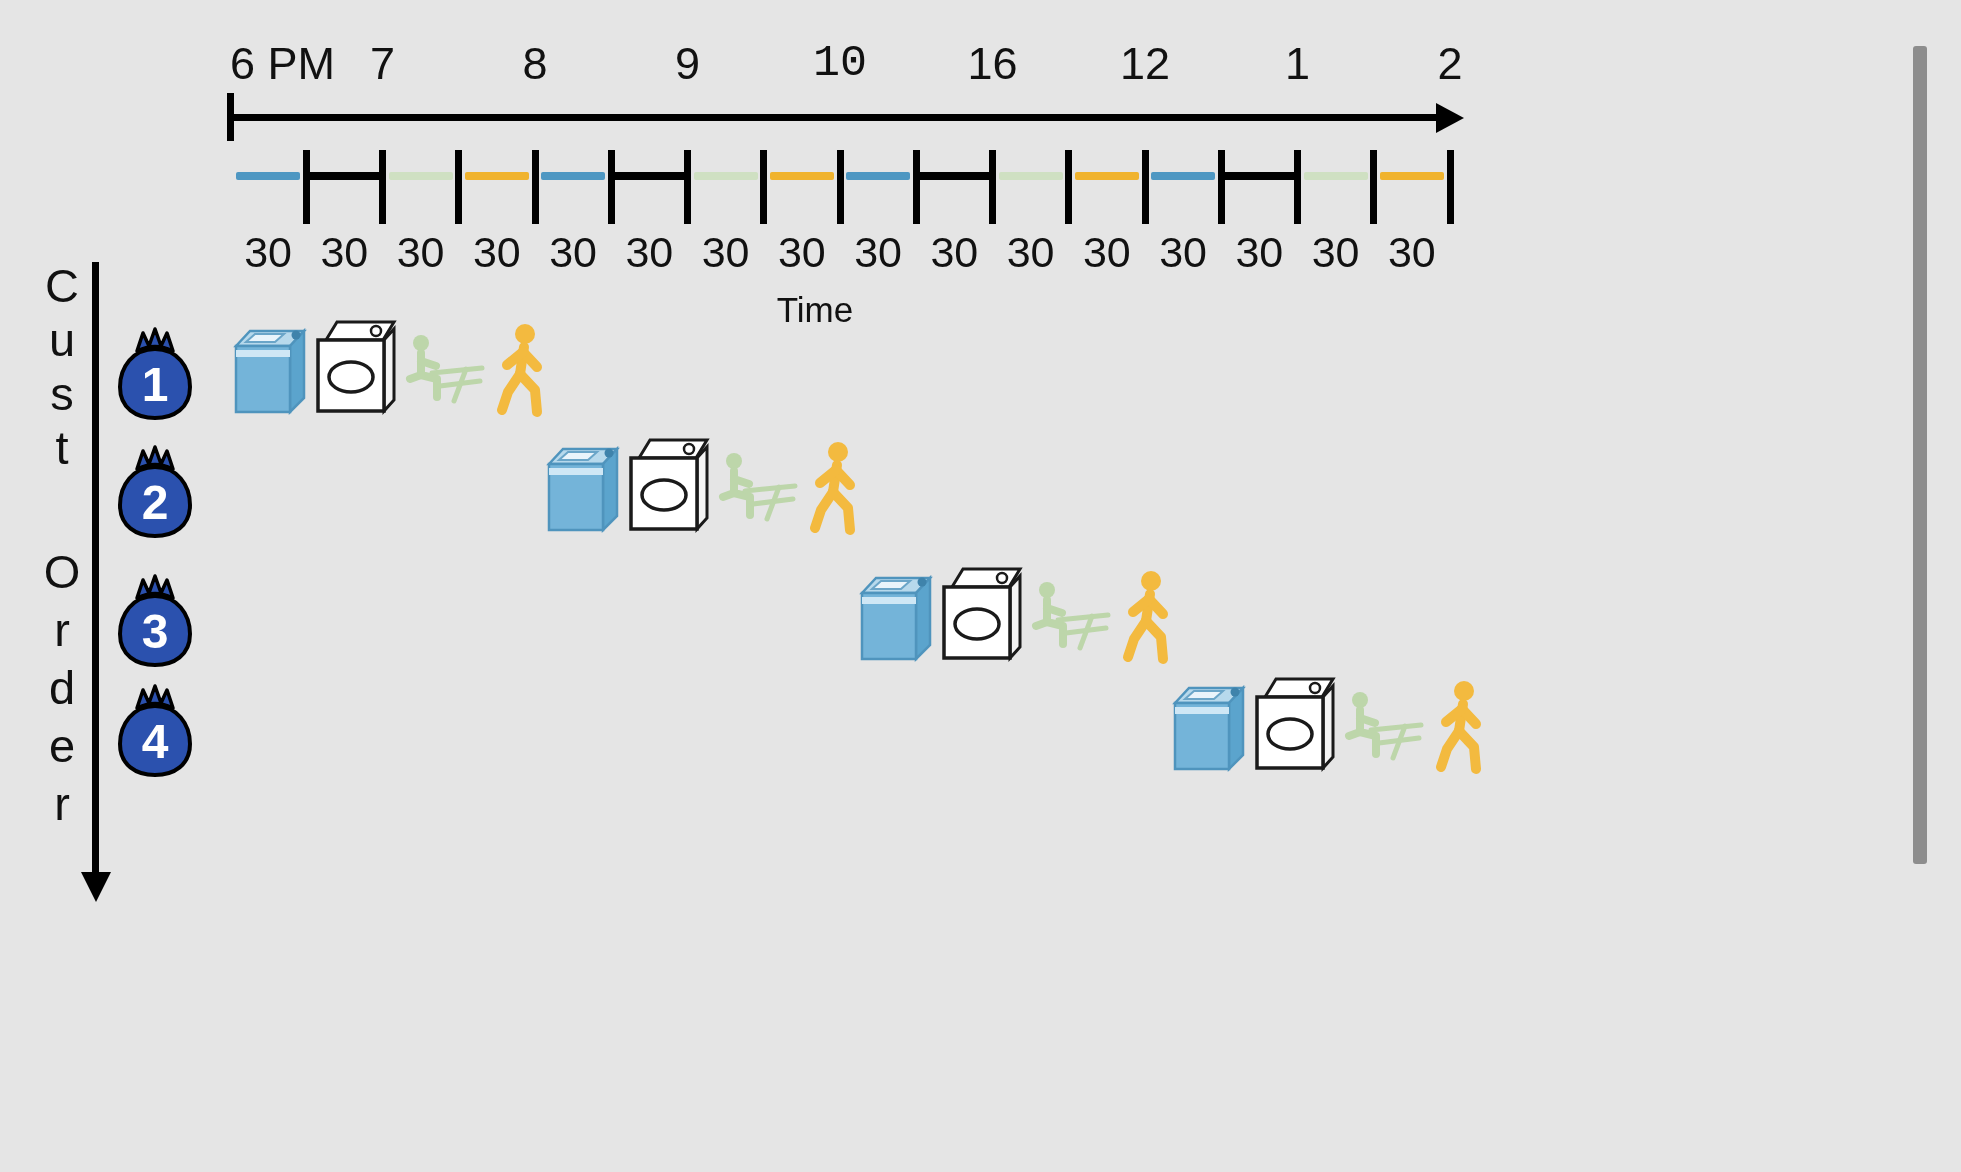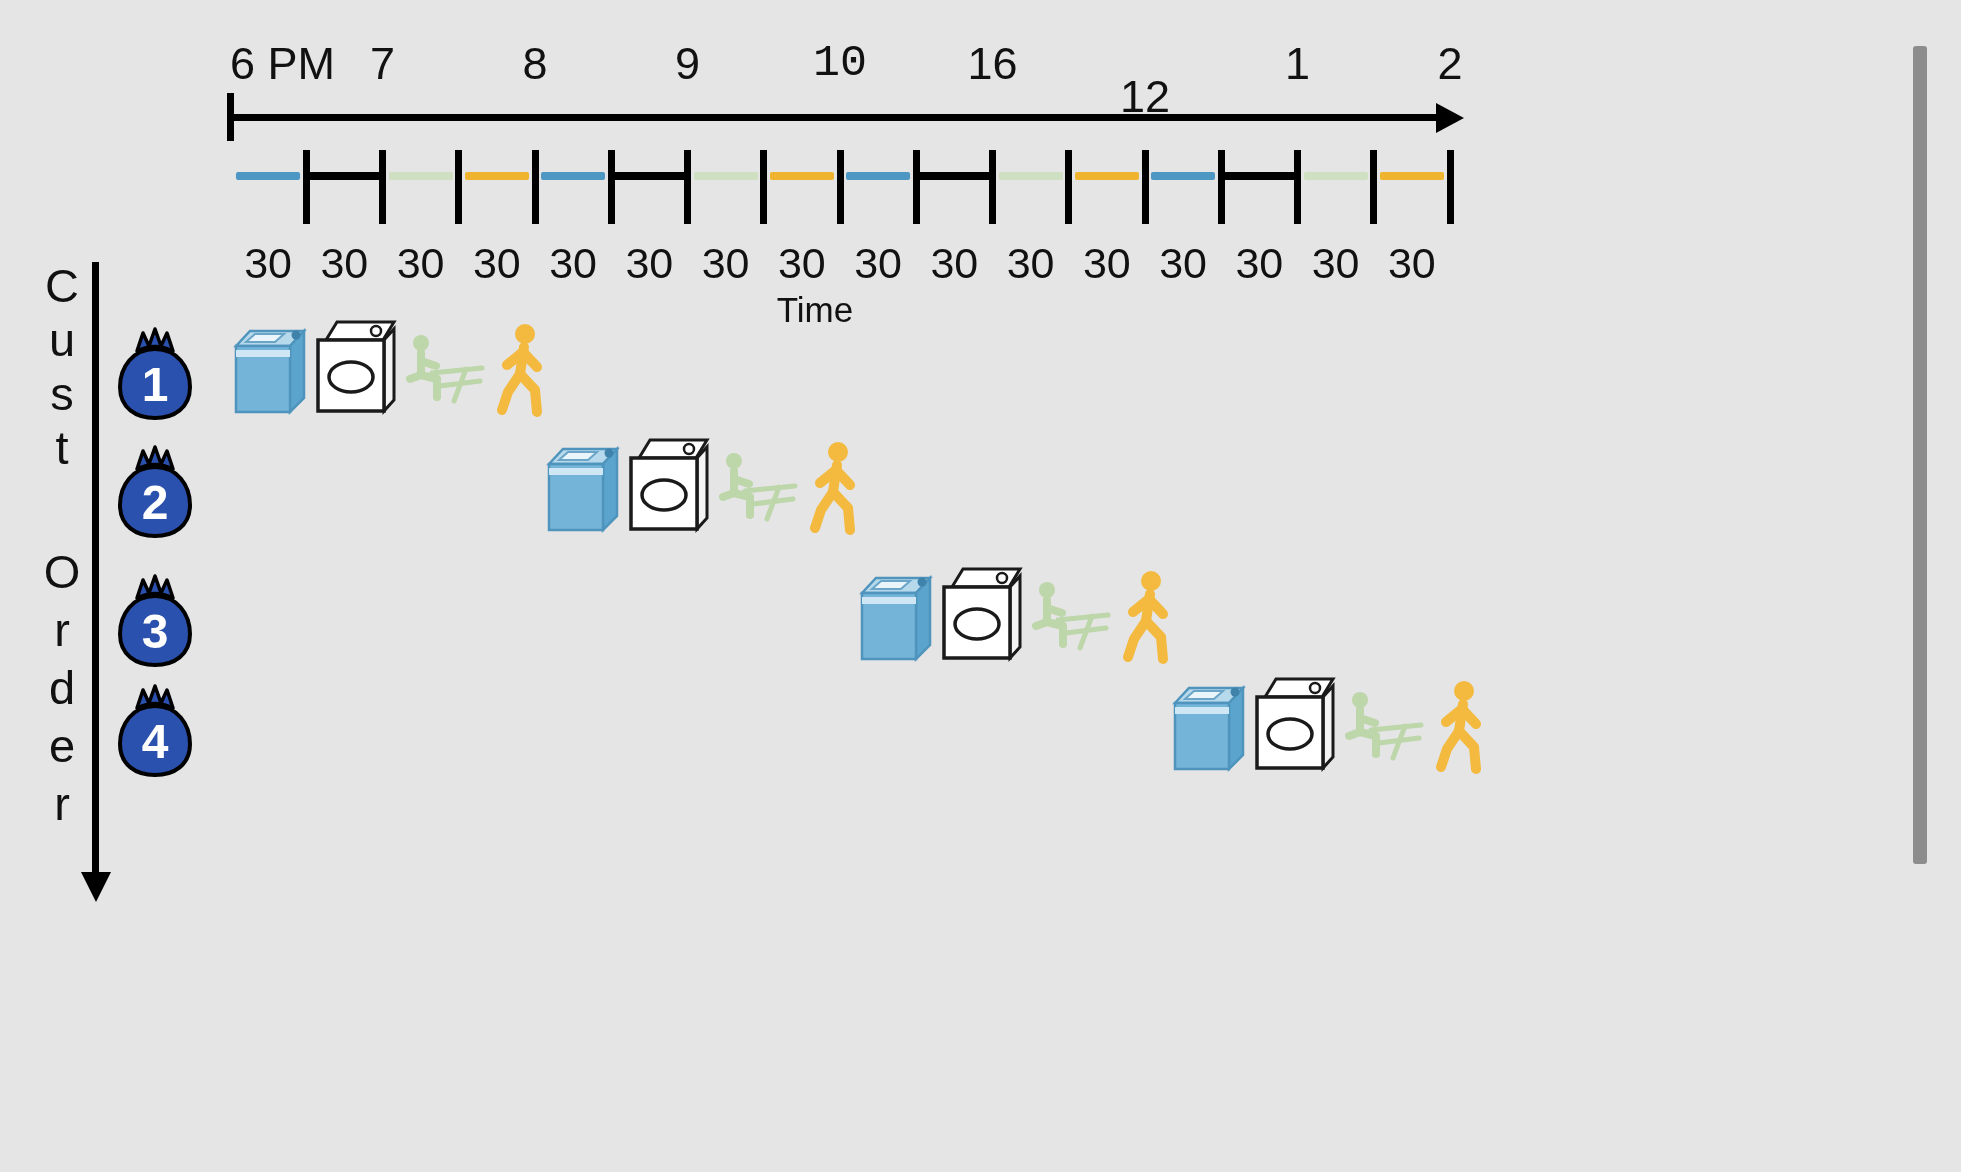--- a/index.html
+++ b/index.html
@@ -28,41 +28,41 @@
     border-left: 28px solid #000000;
   }
   .arrowhead-down {
     position: absolute; width: 0; height: 0;
     border-left: 15px solid transparent;
     border-right: 15px solid transparent;
     border-top: 30px solid #000000;
   }
   .seg-tick { position: absolute; top: 150px; width: 7px; height: 74px; background: #000000; }
   .seg-line { position: absolute; top: 172px; height: 8px; border-radius: 2px; }
-  .dur-label { position: absolute; top: 239px; transform: translateX(-50%); font-size: 43px; }
+  .dur-label { position: absolute; top: 228px; transform: translateX(-50%); font-size: 43px; }
   .time-title { position: absolute; top: 290px; transform: translateX(-50%); font-size: 35px; }
   .axis-letter { position: absolute; left: 30px; width: 64px; text-align: center; font-size: 47px; }
   .cust-row { position: absolute; display: flex; align-items: center; gap: 2px; height: 112px; }
   .task-icon { display: inline-flex; }
   .bag { position: absolute; }
   .scrollbar { position: absolute; left: 1913px; top: 46px; width: 14px; height: 818px; border-radius: 3px; }
 </style>
 </head>
 <body>
 
 <div class="canvas">
 
   <div>
       <div class="hour-label" style="left: 230px; transform: none;">6 PM</div>
       <div class="hour-label" style="left: 382.5px;">7</div>
       <div class="hour-label" style="left: 535px;">8</div>
       <div class="hour-label" style="left: 687.5px;">9</div>
       <div class="hour-label" style="left: 840px; font-family: Liberation Mono, monospace;">10</div>
       <div class="hour-label" style="left: 992.5px;">16</div>
-      <div class="hour-label" style="left: 1145px; margin-top: 33px;">12</div>
+      <div class="hour-label" style="left: 1145px;">12</div>
       <div class="hour-label" style="left: 1297.5px;">1</div>
       <div class="hour-label" style="left: 1450px;">2</div>
     </div>
 
   <div class="axis-line" style="left:230px; top:114px; width:1206px; height:7px;"></div>
   <div class="arrowhead-right" style="left:1436px; top:103px;"></div>
   <div class="axis-line" style="left:227px; top:93px; width:7px; height:48px;"></div>
 
   <div>
       <div class="seg-line" style="left: 236px; width: 64.25px; background: rgb(78, 151, 194);"></div>

